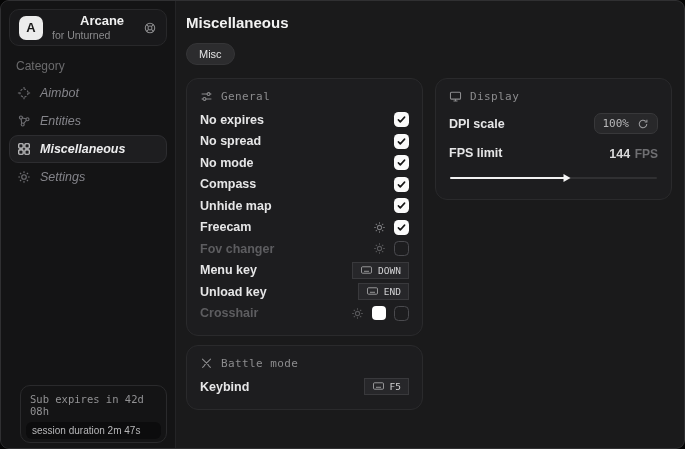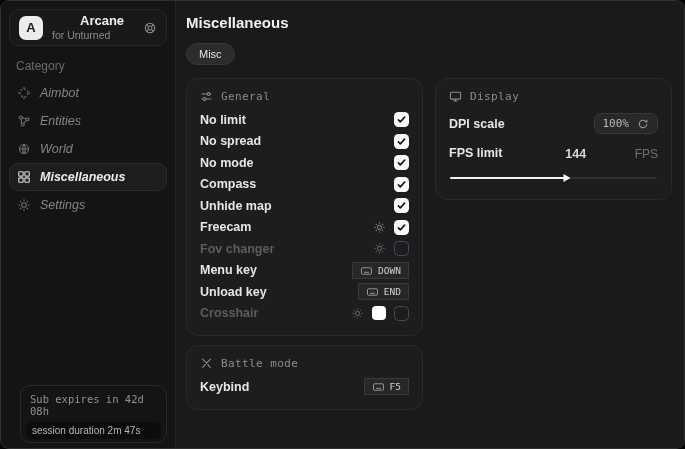--- a/index.html
+++ b/index.html
@@ -60,33 +60,33 @@
   .gear-btn { display:flex; color:#77777a; cursor:pointer; }
   .row.dimmed .gear-btn { color:#57575a; }
 
   .checkbox { width:15px; height:15px; border-radius:4.5px; display:flex; align-items:center;
               justify-content:center; cursor:pointer; }
   .checkbox.checked { background:#fafafa; }
   .checkbox.unchecked { border:1.5px solid #4a4a4e; background:transparent; }
 
   .swatch { width:14px; height:14px; border-radius:4px; cursor:pointer; }
 
-  .key-pill { display:flex; align-items:flex-end; gap:5px; background:#27272a; border:1px solid #39393c;
+  .key-pill { display:flex; align-items:flex-start; gap:5px; background:#27272a; border:1px solid #39393c;
               border-radius:0; padding:2px 7px; cursor:pointer;
               font-family:"DejaVu Sans Mono", monospace; font-size:9.5px; color:#d2d2d4; }
   .key-pill .kicon { display:flex; color:#a8a8aa; }
 
   
   .d-row { margin-top:10px; display:flex; align-items:center; justify-content:space-between; }
   .stepper { display:flex; align-items:center; gap:8px; background:#28282a; border:1px solid #38383a;
              border-radius:7px; padding:3px 8px; cursor:pointer;
              font-family:"DejaVu Sans Mono", monospace; font-size:11px; color:#b8b8ba; }
   .stepper .ricon { display:flex; color:#9a9a9c; }
   .fps-value { font-size:12.5px; font-weight:bold; color:#d9d9da; }
-  .fps-unit { font-size:12px; color:#6f6f72; font-weight:normal;margin-left:44px; }
+  .fps-unit { font-size:12px; color:#6f6f72; font-weight:bold; }
   .slider { position:relative; margin:12px 1px 6px; height:8px; cursor:pointer; }
   .slider-track { position:absolute; top:3px; left:0; right:0; height:2px; background:#303032; border-radius:2px; }
   .slider-fill  { position:absolute; top:3px; left:0; height:2px; background:#f2f2f2; border-radius:2px; }
   .slider-thumb { position:absolute; top:-1px; width:10px; height:10px; margin-left:-3px; }
 
   svg { display:block; }
 </style>
 </head>
 <body>
 
@@ -125,29 +125,20 @@
         <span class="nicon">
           <svg width="14" height="14" viewBox="0 0 16 16" fill="none" stroke="currentColor" stroke-width="1.3">
             <circle cx="4.5" cy="4" r="1.7"></circle>
               <circle cx="12" cy="6" r="1.7"></circle>
               <circle cx="6.5" cy="12" r="1.7"></circle>
             <path d="M6.1 4.5l4.2 1M5.3 10.5L4.8 5.7M7.6 10.7l3.2-3.3"></path>
           </svg>
         </span>
         <span>Entities</span>
       </div>
-      <div class="nav-item">
-        <span class="nicon">
-          <svg width="14" height="14" viewBox="0 0 16 16" fill="none" stroke="currentColor" stroke-width="1.3">
-            <circle cx="8" cy="8" r="5.2"></circle>
-              <path d="M2.8 8h10.4M8 2.8c1.8 1.8 1.8 8.6 0 10.4M8 2.8c-1.8 1.8-1.8 8.6 0 10.4"></path>
-          </svg>
-        </span>
-        <span>World</span>
-      </div>
       <div class="nav-item active">
         <span class="nicon">
           <svg width="14" height="14" viewBox="0 0 16 16" fill="none" stroke="currentColor" stroke-width="1.3">
             <rect x="2" y="2" width="5" height="5" rx="1"></rect>
               <rect x="9" y="2" width="5" height="5" rx="1"></rect>
             <rect x="2" y="9" width="5" height="5" rx="1"></rect>
               <rect x="9" y="9" width="5" height="5" rx="1"></rect>
           </svg>
         </span>
         <span>Miscellaneous</span>
@@ -184,21 +175,21 @@
               <svg width="13" height="13" viewBox="0 0 16 16" fill="none" stroke="currentColor" stroke-width="1.3">
                 <path d="M2 5h12M2 11h12"></path>
                 <circle cx="10.5" cy="5" r="1.8" fill="#1d1d1f"></circle>
                   <circle cx="5.5" cy="11" r="1.8" fill="#1d1d1f"></circle>
               </svg>
             </span>
             <span>General</span>
           </div>
           <div class="rows">
               <div class="row">
-                <span class="row-label">No limit</span>
+                <span class="row-label">No expires</span>
                 <span class="row-controls">
                   <span class="checkbox checked">
                     <svg width="11" height="11" viewBox="0 0 12 12">
                       <path d="M2.6 6.4l2.1 2.2 4.7-5.2" fill="none" stroke="#141414" stroke-width="1.7" stroke-linecap="round" stroke-linejoin="round"></path>
                     </svg>
                   </span>
                 </span>
               </div>
               <div class="row">
                 <span class="row-label">No spread</span>

